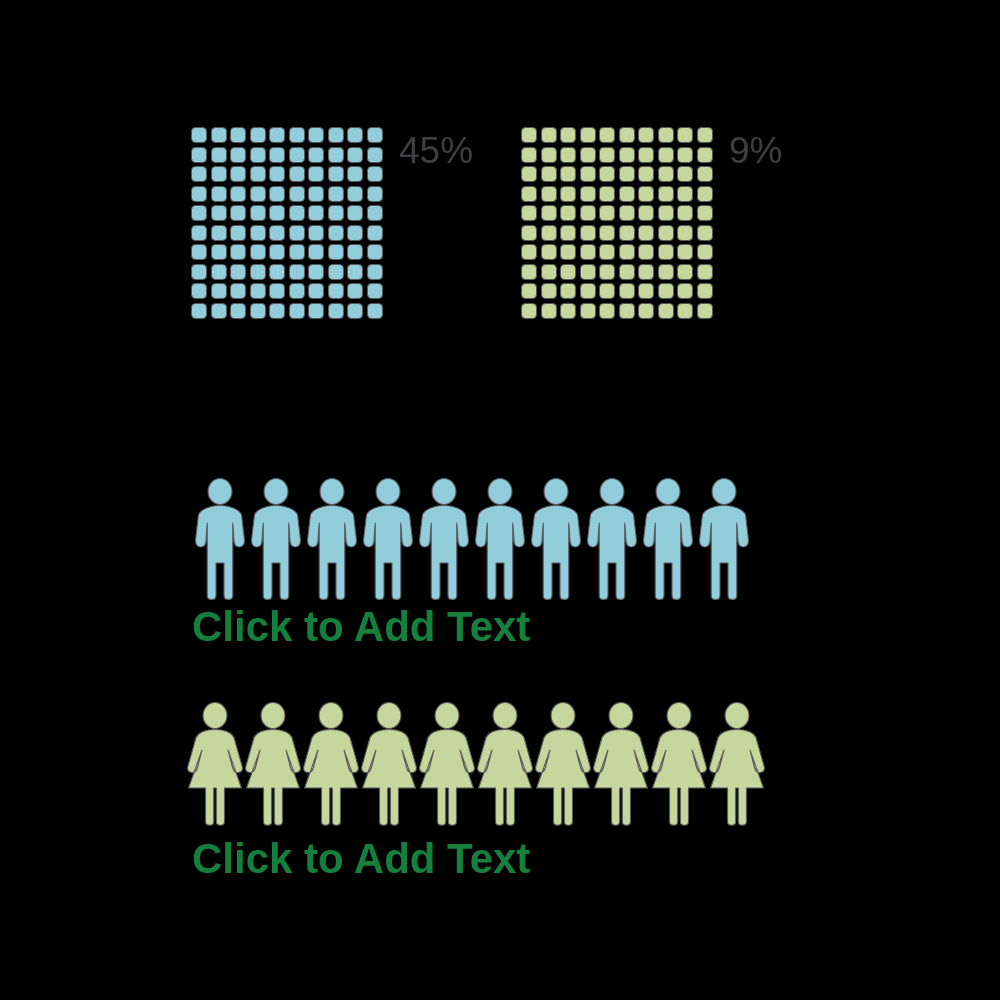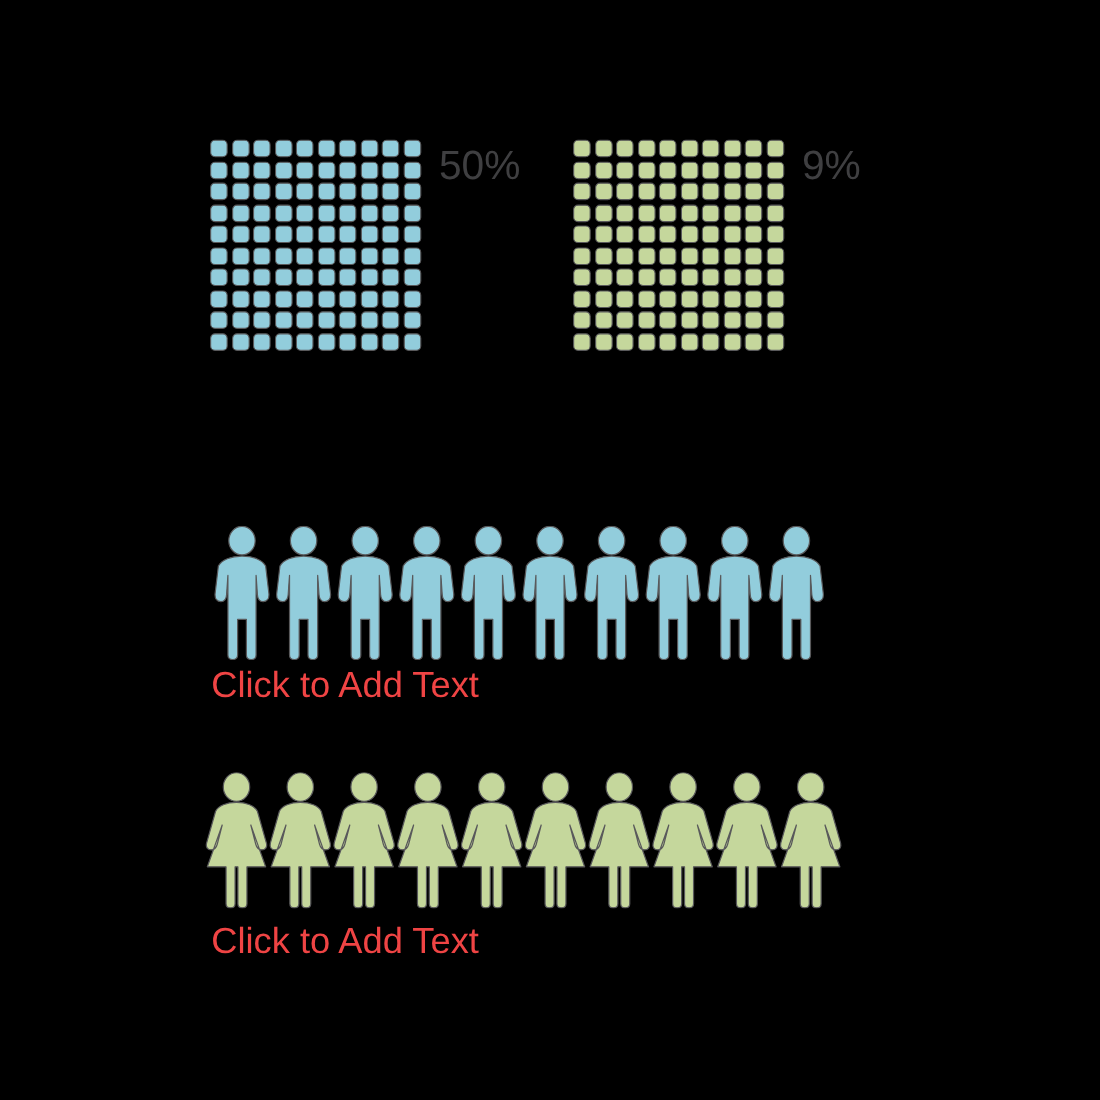--- a/index.html
+++ b/index.html
@@ -71,25 +71,25 @@
   .picto-row.men   { left: 192px; top: 478px; }
   .picto-row.women { left: 186px; top: 702px; }
 
   .picto-row.men .figure   { width: 56px; height: 122px; }
   .picto-row.women .figure { width: 58px; height: 124px; }
 
   .figure { display: block; }
 
   .caption {
     position: absolute;
-    font-size: 33px;
+    font-size: 42px;
     line-height: 1;
-    color: #ef4444;
+    color: #15803d;
     white-space: nowrap;
-    font-weight: 400;
+    font-weight: 700;
   }
   .caption.men-caption   { left: 192px; top: 606px; }
   .caption.women-caption { left: 192px; top: 838px; }
 </style>
 </head>
 <body>
 
 <div class="canvas">
 
   <div class="grid-block blue">
@@ -188,21 +188,21 @@
         <div class="dot blue"></div>
         <div class="dot blue"></div>
         <div class="dot blue"></div>
         <div class="dot blue"></div>
         <div class="dot blue"></div>
         <div class="dot blue"></div>
         <div class="dot blue"></div>
         <div class="dot blue"></div>
         <div class="dot blue"></div>
       </div>
-    <div class="pct-label">50%</div>
+    <div class="pct-label">45%</div>
   </div>
 
   <div class="grid-block green">
     <div class="dot-grid">
         <div class="dot green"></div>
         <div class="dot green"></div>
         <div class="dot green"></div>
         <div class="dot green"></div>
         <div class="dot green"></div>
         <div class="dot green"></div>

